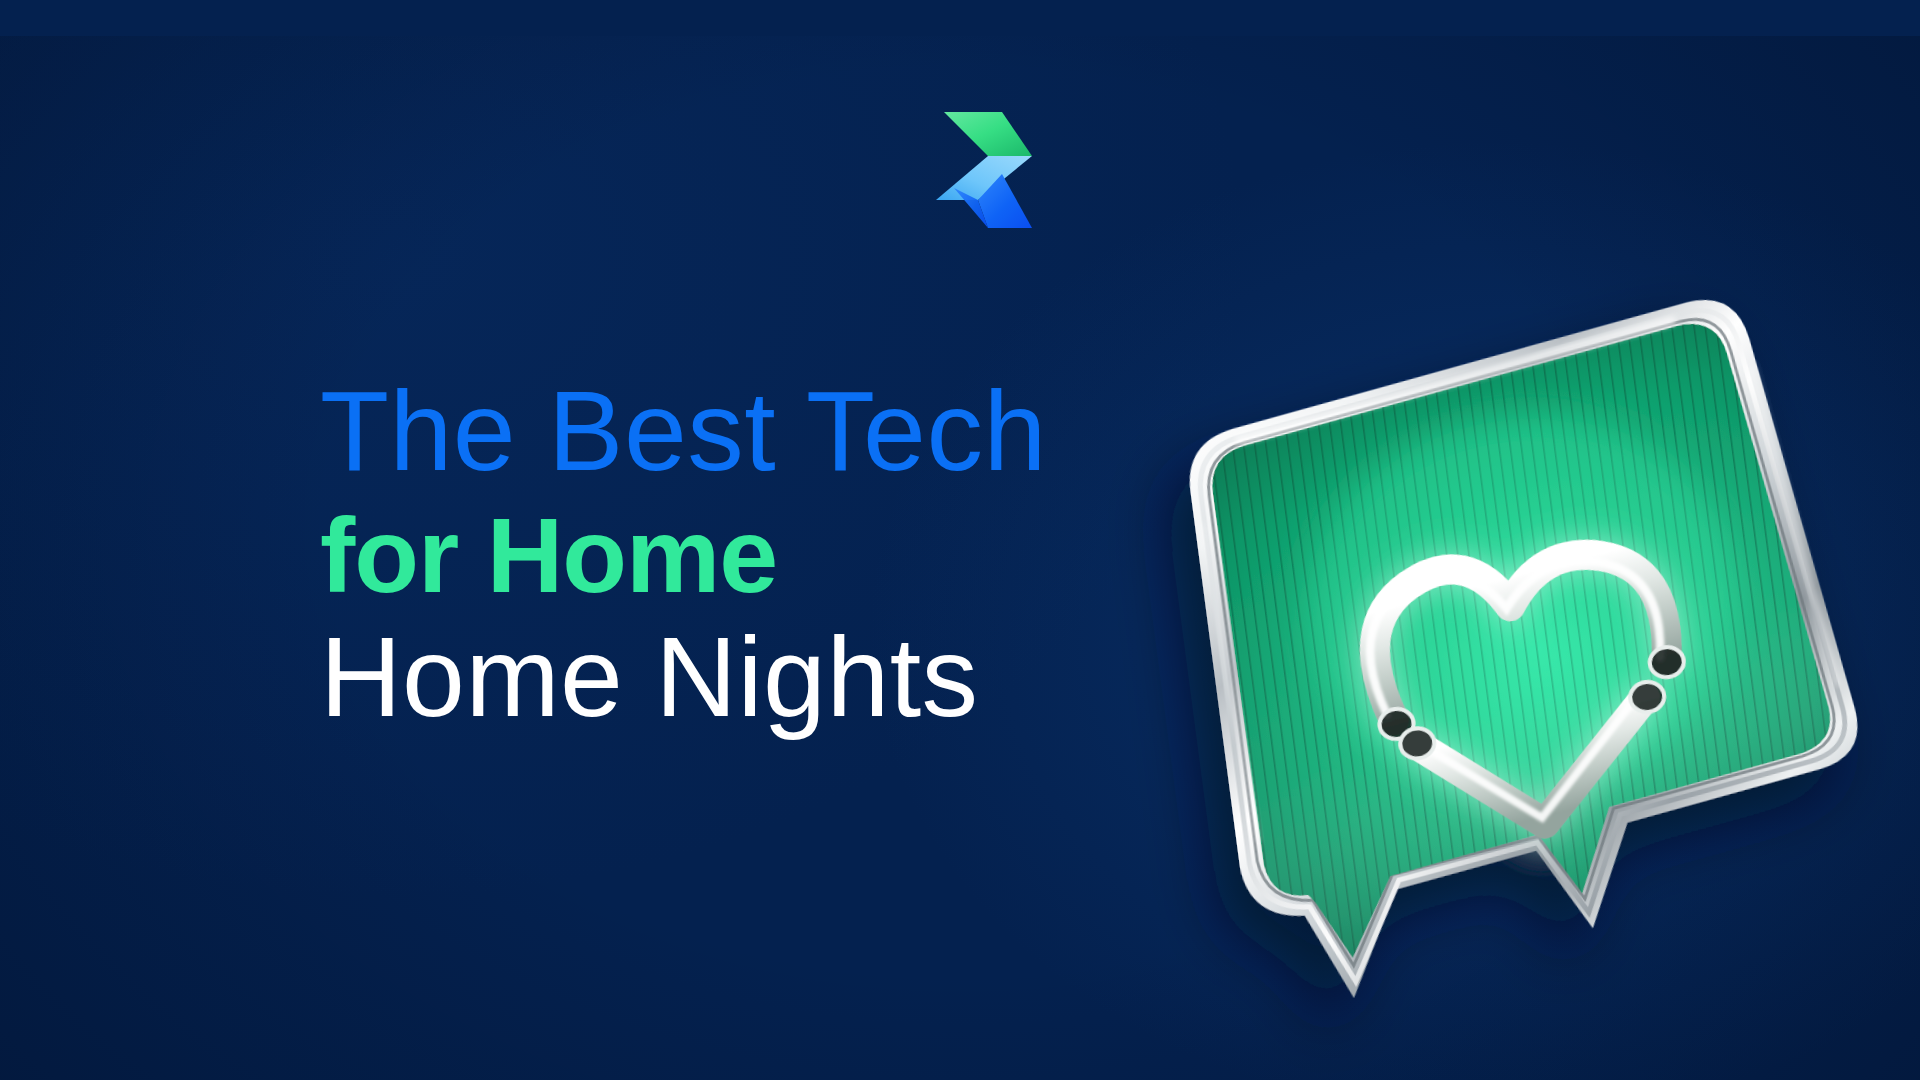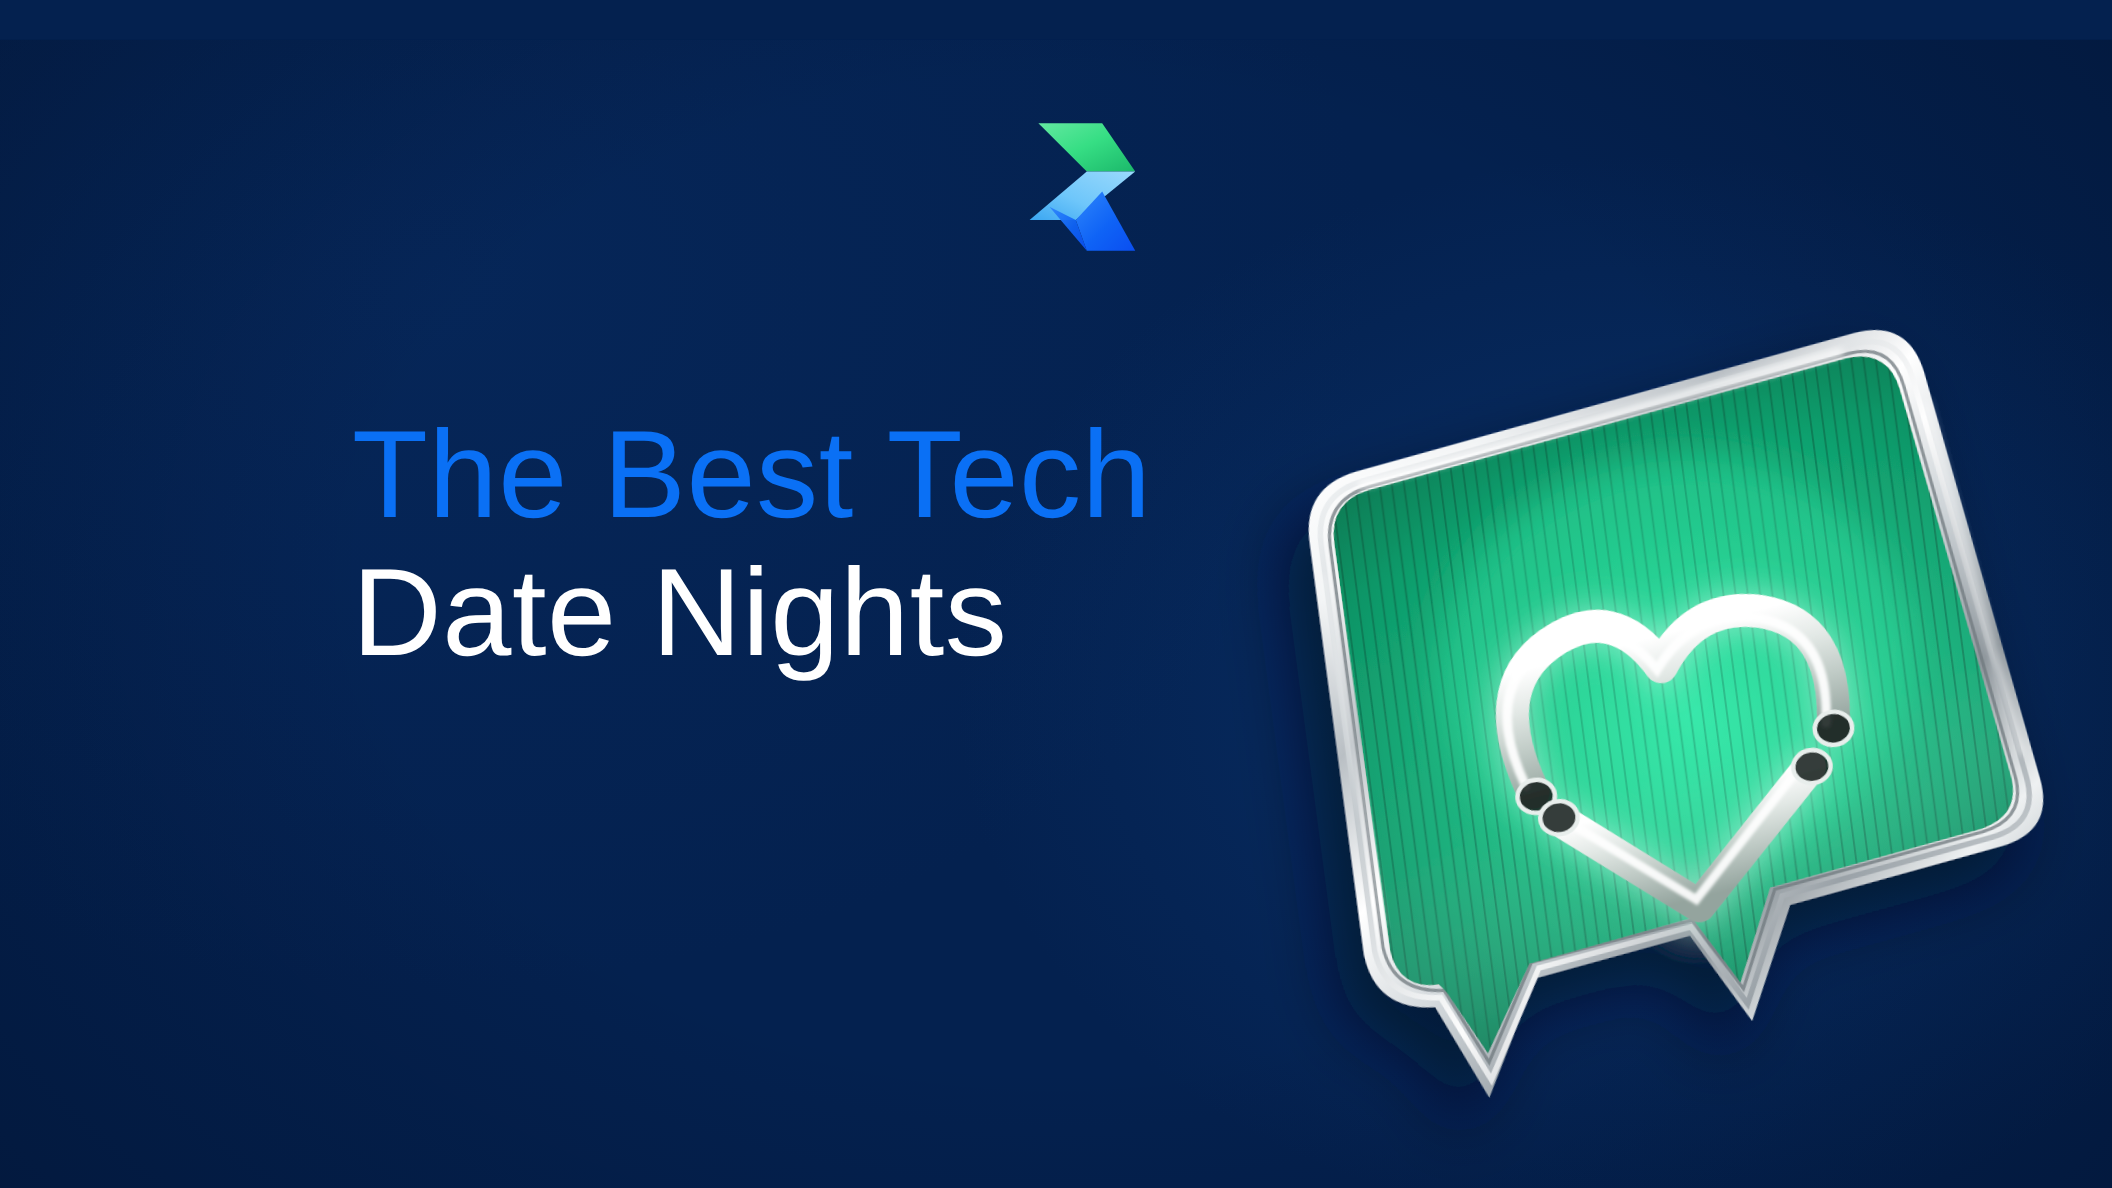--- a/index.html
+++ b/index.html
@@ -132,21 +132,22 @@
 
       <path d="M60 52 L104 52 L50 96 L8 96 Z" fill="url(#gLogoBlueMid)"></path>
 
       <path d="M50 96 L74 70 L104 124 L60 124 Z" fill="url(#gLogoBlueBottom)"></path>
       <path d="M26 84 L50 96 L60 124 Z" fill="url(#gLogoBlueBottom)" opacity="0.95"></path>
     </svg>
   </div>
 
   <div class="headline">
     <span class="line line-1">The Best Tech</span>
-    <span class="line line-3">Date Nights</span>
+    <span class="line line-2">for Home</span>
+    <span class="line line-3">Home Nights</span>
   </div>
 
   <div class="bubble-wrap">
     <svg class="bubble-svg" viewBox="0 0 790 720" aria-hidden="true">
       <defs>
 
         <linearGradient id="gChrome" x1="0.12" y1="0" x2="0.88" y2="1">
           <stop offset="0%" stop-color="#ffffff"></stop>
           <stop offset="12%" stop-color="#f2f4f5"></stop>
           <stop offset="26%" stop-color="#b9bfc4"></stop>

